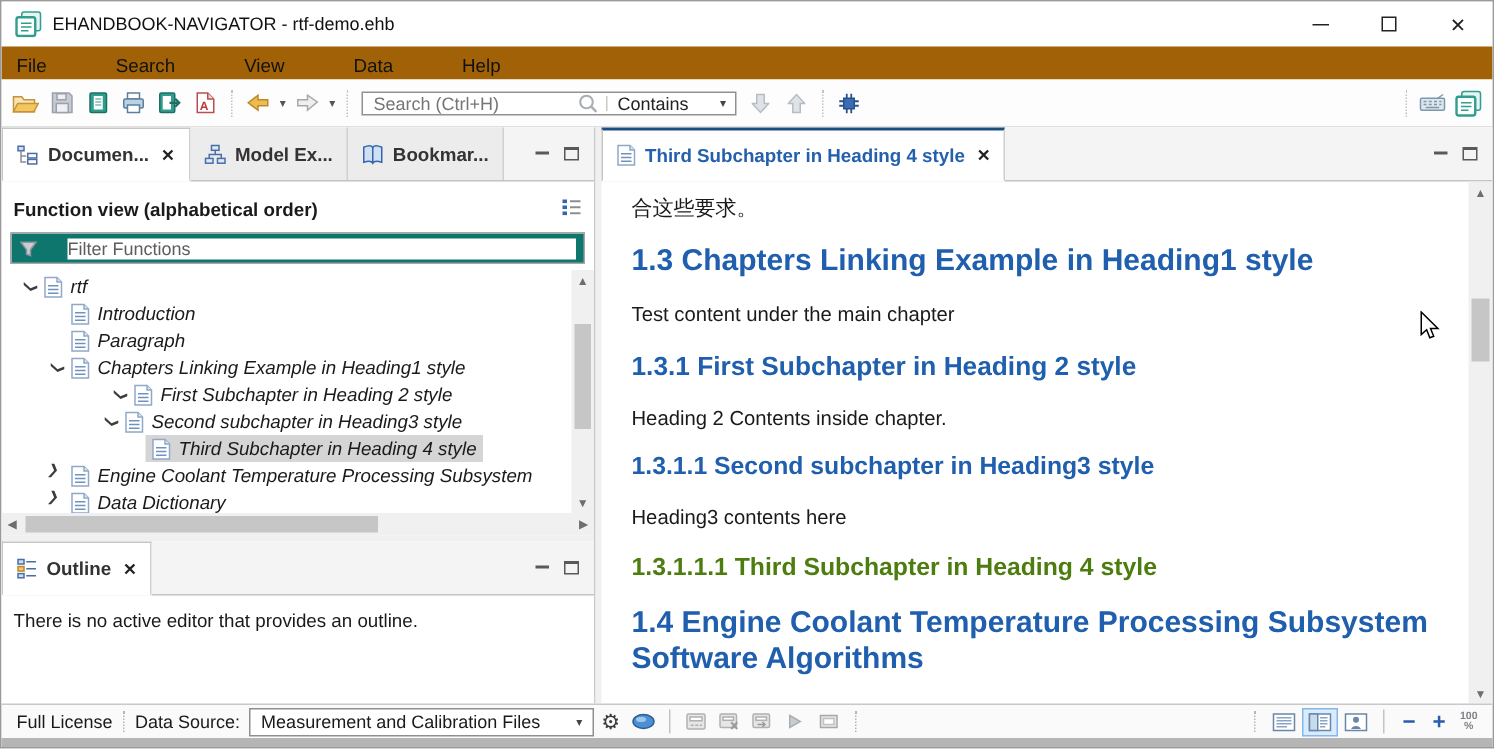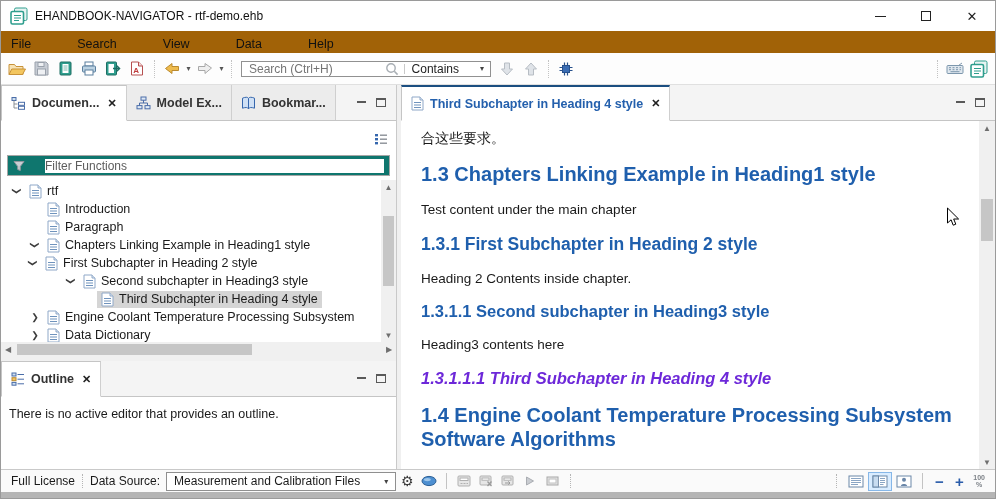--- a/index.html
+++ b/index.html
@@ -60,21 +60,21 @@
   .fv-title{ font-size:12.5px; font-weight:bold; color:#1a1a1a; }
   .fv-menu{ margin-left:auto; }
   .filter-box{ display:flex; align-items:center; gap:20px; height:21px; margin:2px 6px 4px 6px;
     border:1px solid #a6a6a6; background:#0f766e; padding:0 5px; }
   .filter-input{ border:none; outline:none; flex:1; font-size:12px; color:#333; font-family:"Liberation Sans",sans-serif; }
   .filter-input::placeholder{ color:#5d5d5d; }
 
   
   .tree-zone{ flex:1; display:flex; min-height:0; position:relative; }
   .tree-scrollarea{ flex:1; overflow:hidden; padding-top:2px; }
-  .tree-row{ height:18px; display:flex; align-items:center; white-space:nowrap; font-size:12.5px; color:#1a1a1a; }
+  .tree-row{ height:18px; display:flex; white-space:nowrap; font-size:12.5px; color:#1a1a1a;font-style:italic; }
   .twisty{ width:16px; flex:none; text-align:center; font-size:9px; color:#3c3c3c; }
   .twisty.expanded{ transform:rotate(90deg); }
   .row-core{ display:flex; align-items:center; gap:5px; padding:1px 4px; }
   .row-core.selected{ background:#d5d5d5; }
   .doc-ico{ flex:none; display:flex; }
 
   
   .vsb{ width:15px; flex:none; background:#f0f0f0; display:flex; flex-direction:column; align-items:center; }
   .vsb .sb-arrow{ font-size:8px; color:#6e6e6e; height:14px; display:flex; align-items:center; justify-content:center; flex:none; }
   .vsb .sb-track{ flex:1; width:100%; position:relative; }
@@ -91,21 +91,21 @@
   .outline-body{ font-size:12.5px; color:#1a1a1a; padding:10px 8px; }
 
   
   .editor-zone{ flex:1; display:flex; min-height:0; }
   .editor-content{ flex:1; overflow:hidden; padding:8px 14px 0 20px; }
   .c-body{ font-size:13.5px; color:#1a1a1a; margin:0 0 15px 0; line-height:1.3; }
   .c-cjk{ font-size:14px; }
   .c-h1{ font-size:20px; font-weight:bold; color:#1f5fad; margin:2px 0 15px 0; line-height:1.2; }
   .c-h2{ font-size:17.5px; font-weight:bold; color:#1f5fad; margin:2px 0 15px 0; }
   .c-h3{ font-size:16.5px; font-weight:bold; color:#1f5fad; margin:2px 0 15px 0; }
-  .c-h4{ font-size:16.5px; font-weight:bold; font-style:italic; color:#6d28d9; margin:2px 0 15px 0; }
+  .c-h4{ font-size:16.5px; font-weight:bold; color:#4d7c0f; margin:2px 0 15px 0; }
 
   
   .statusbar{ height:23px; flex:none; display:flex; align-items:center; background:#fafafa;
     border-top:1px solid #c9c9c9; padding:0 6px; font-size:12px; color:#1a1a1a; }
   .sb-sep{ width:1px; height:14px; border-left:1px dotted #b5b5b5; margin:0 7px; flex:none; }
   .sb-sep-solid{ width:1px; height:16px; background:#c3c3c3; margin:0 6px; flex:none; }
   .ds-select{ display:flex; align-items:center; gap:24px; border:1px solid #8f8f8f; background:#fff;
     height:19px; padding:0 7px; margin-left:6px; font-size:12px; }
   .dd-caret{ font-size:8px; color:#444; }
   .sb-icon-btn{ width:22px; height:19px; display:flex; align-items:center; justify-content:center; flex:none; }
@@ -298,20 +298,21 @@
      <span>Bookmar...</span>
 
    </div>
           <div class="panel-btns">
      <span class="pmin"></span>
      <span class="pmax"></span>
    </div>
         </div>
 
       <div class="fv-header">
+        <span class="fv-title">Function view (alphabetical order)</span>
         <span class="fv-menu">
           <svg viewBox="0 0 14 12" width="14" height="12">
             <rect x="1" y="1" width="3" height="2.4" fill="#3566ad"></rect>
               <path d="M6 2.2h7" stroke="#8a8f96" stroke-width="1.4"></path>
             <rect x="1" y="5" width="3" height="2.4" fill="#3566ad"></rect>
               <path d="M6 6.2h7" stroke="#8a8f96" stroke-width="1.4"></path>
             <rect x="1" y="9" width="3" height="2.4" fill="#3566ad"></rect>
               <path d="M6 10.2h7" stroke="#8a8f96" stroke-width="1.4"></path>
           </svg>
         </span>
@@ -371,21 +372,21 @@
         <span class="doc-ico">
                   <svg viewBox="0 0 13 15" width="13" height="15">
                     <path d="M1 1h8l3 3v10H1z" fill="#fff" stroke="#8fa8c8"></path>
                     <path d="M9 1v3h3" fill="#dce6f2" stroke="#8fa8c8"></path>
                     <path d="M3 6.5h7M3 9h7M3 11.5h7" stroke="#6f93bd"></path>
                   </svg>
                 </span>
         <span>Chapters Linking Example in Heading1 style</span>
       </span>
     </div>
-            <div class="tree-row" style="padding-left:24px">
+            <div class="tree-row" style="padding-left:68px">
       <span class="twisty expanded">❯</span>
       <span class="row-core">
         <span class="doc-ico">
                   <svg viewBox="0 0 13 15" width="13" height="15">
                     <path d="M1 1h8l3 3v10H1z" fill="#fff" stroke="#8fa8c8"></path>
                     <path d="M9 1v3h3" fill="#dce6f2" stroke="#8fa8c8"></path>
                     <path d="M3 6.5h7M3 9h7M3 11.5h7" stroke="#6f93bd"></path>
                   </svg>
                 </span>
         <span>First Subchapter in Heading 2 style</span>

